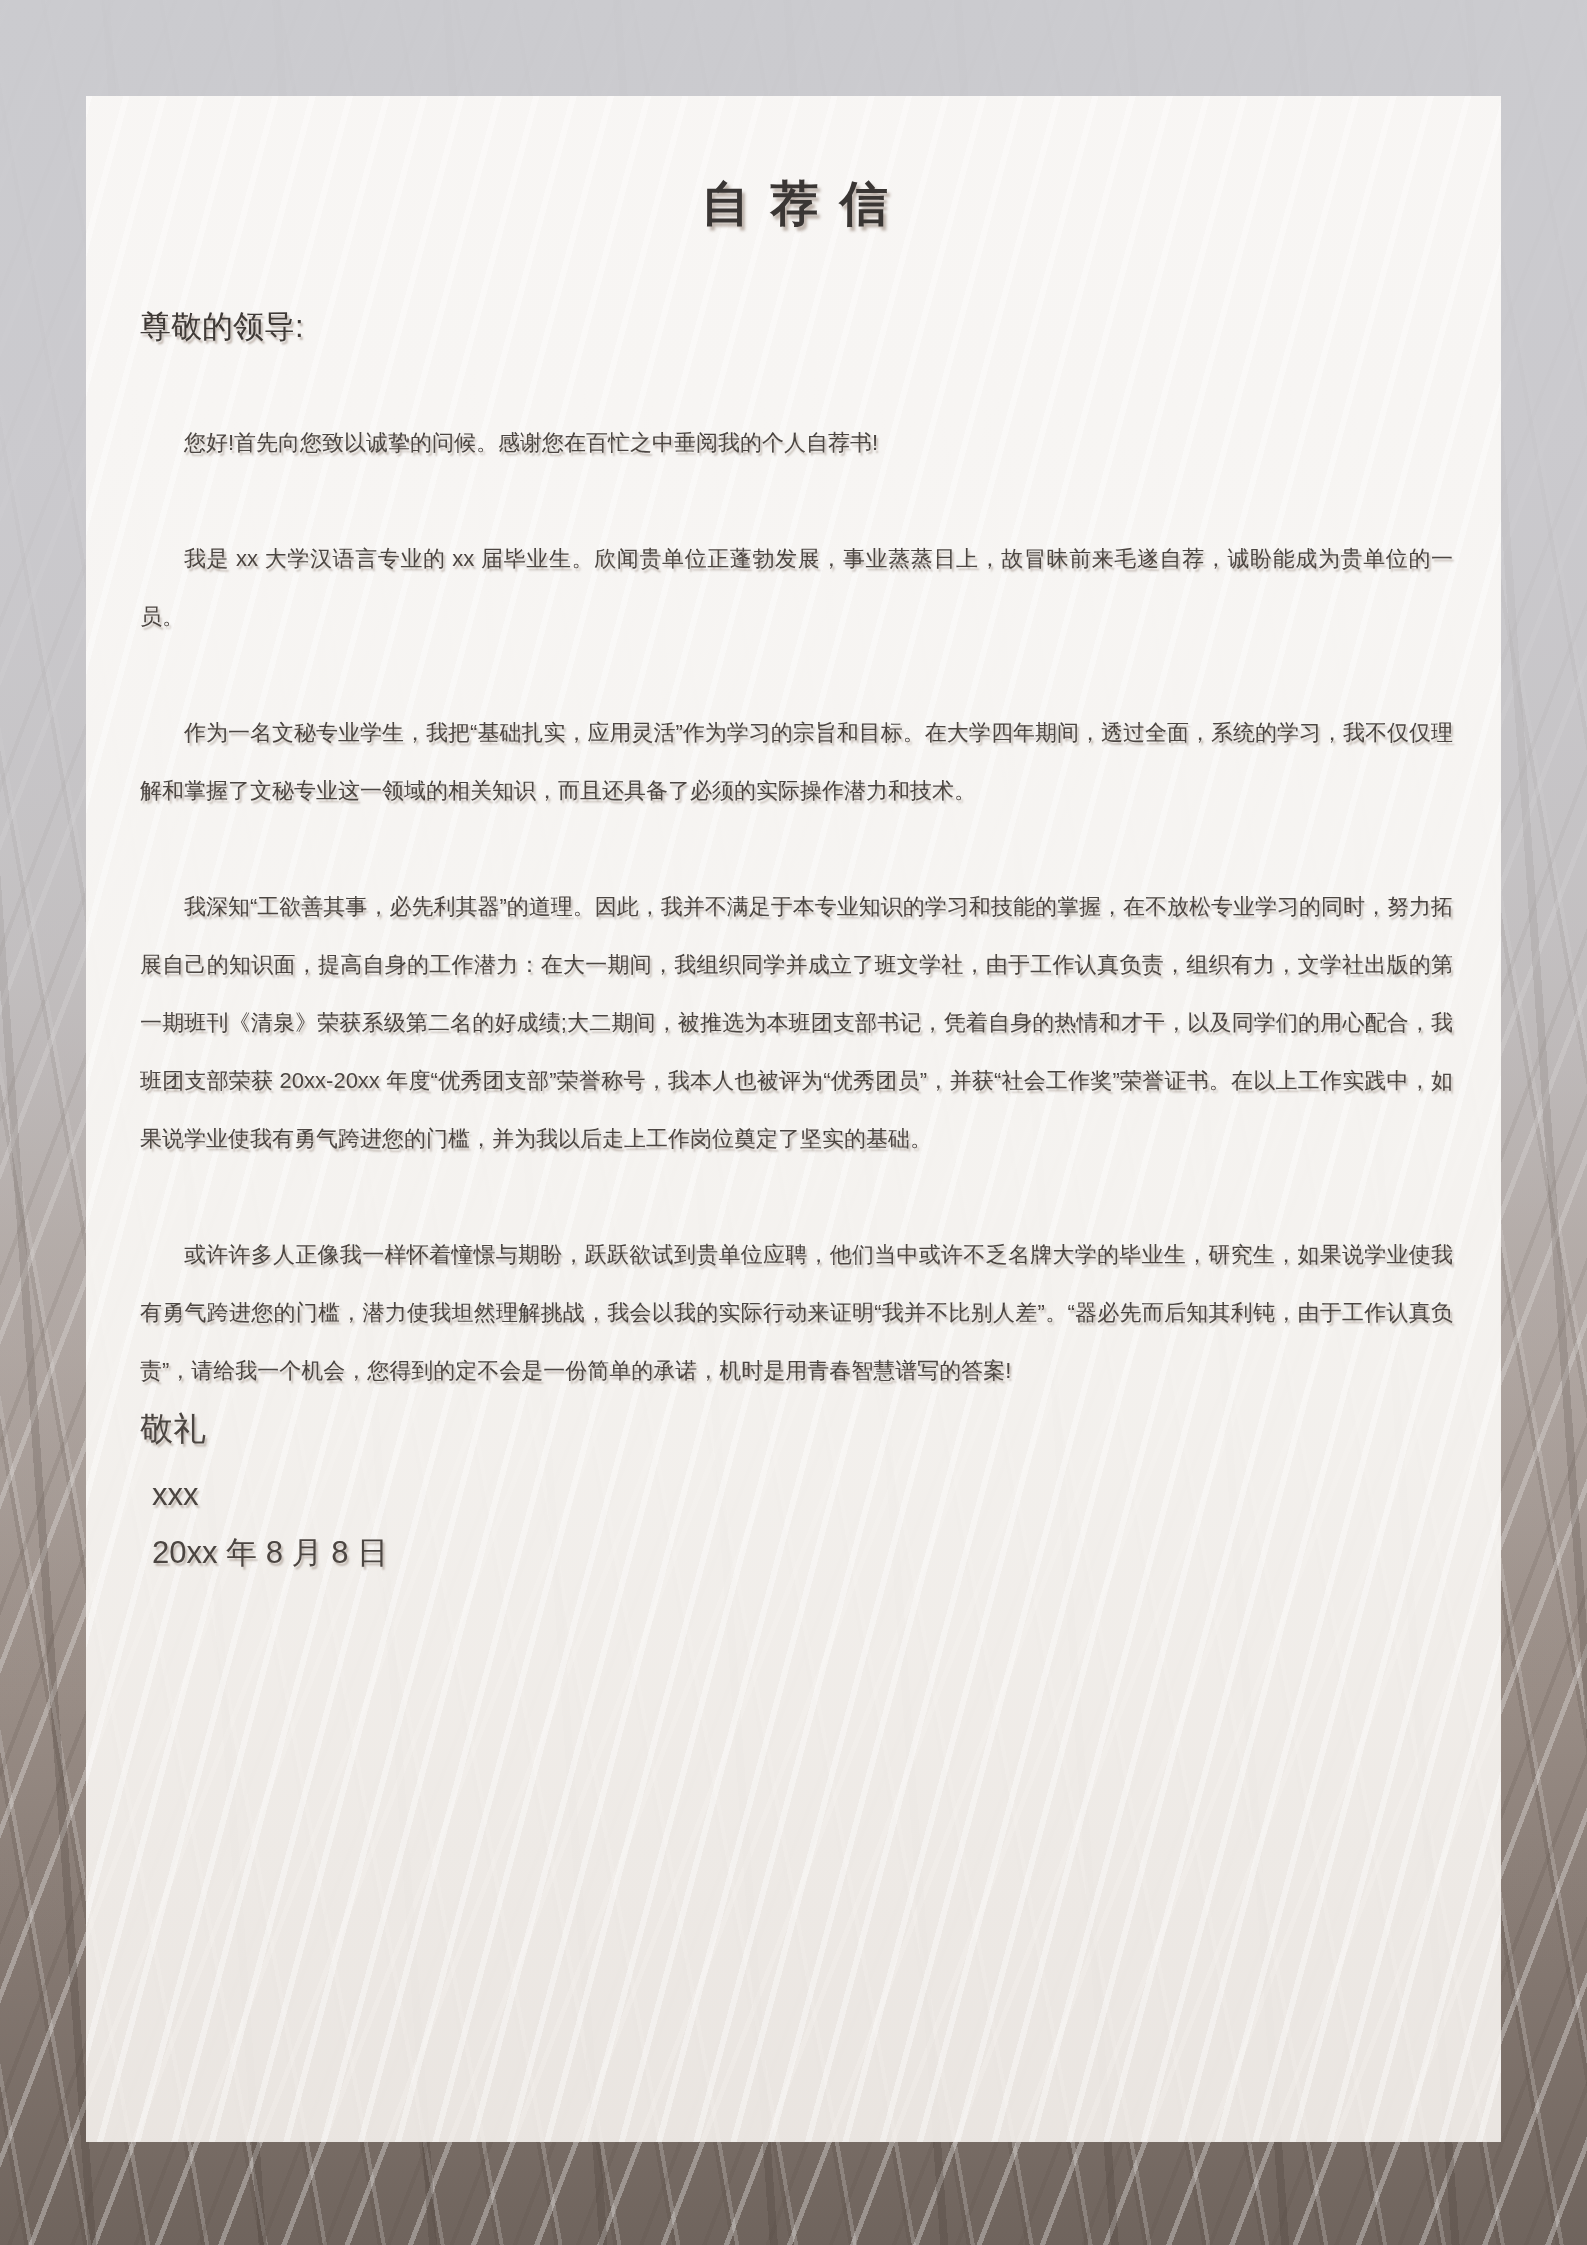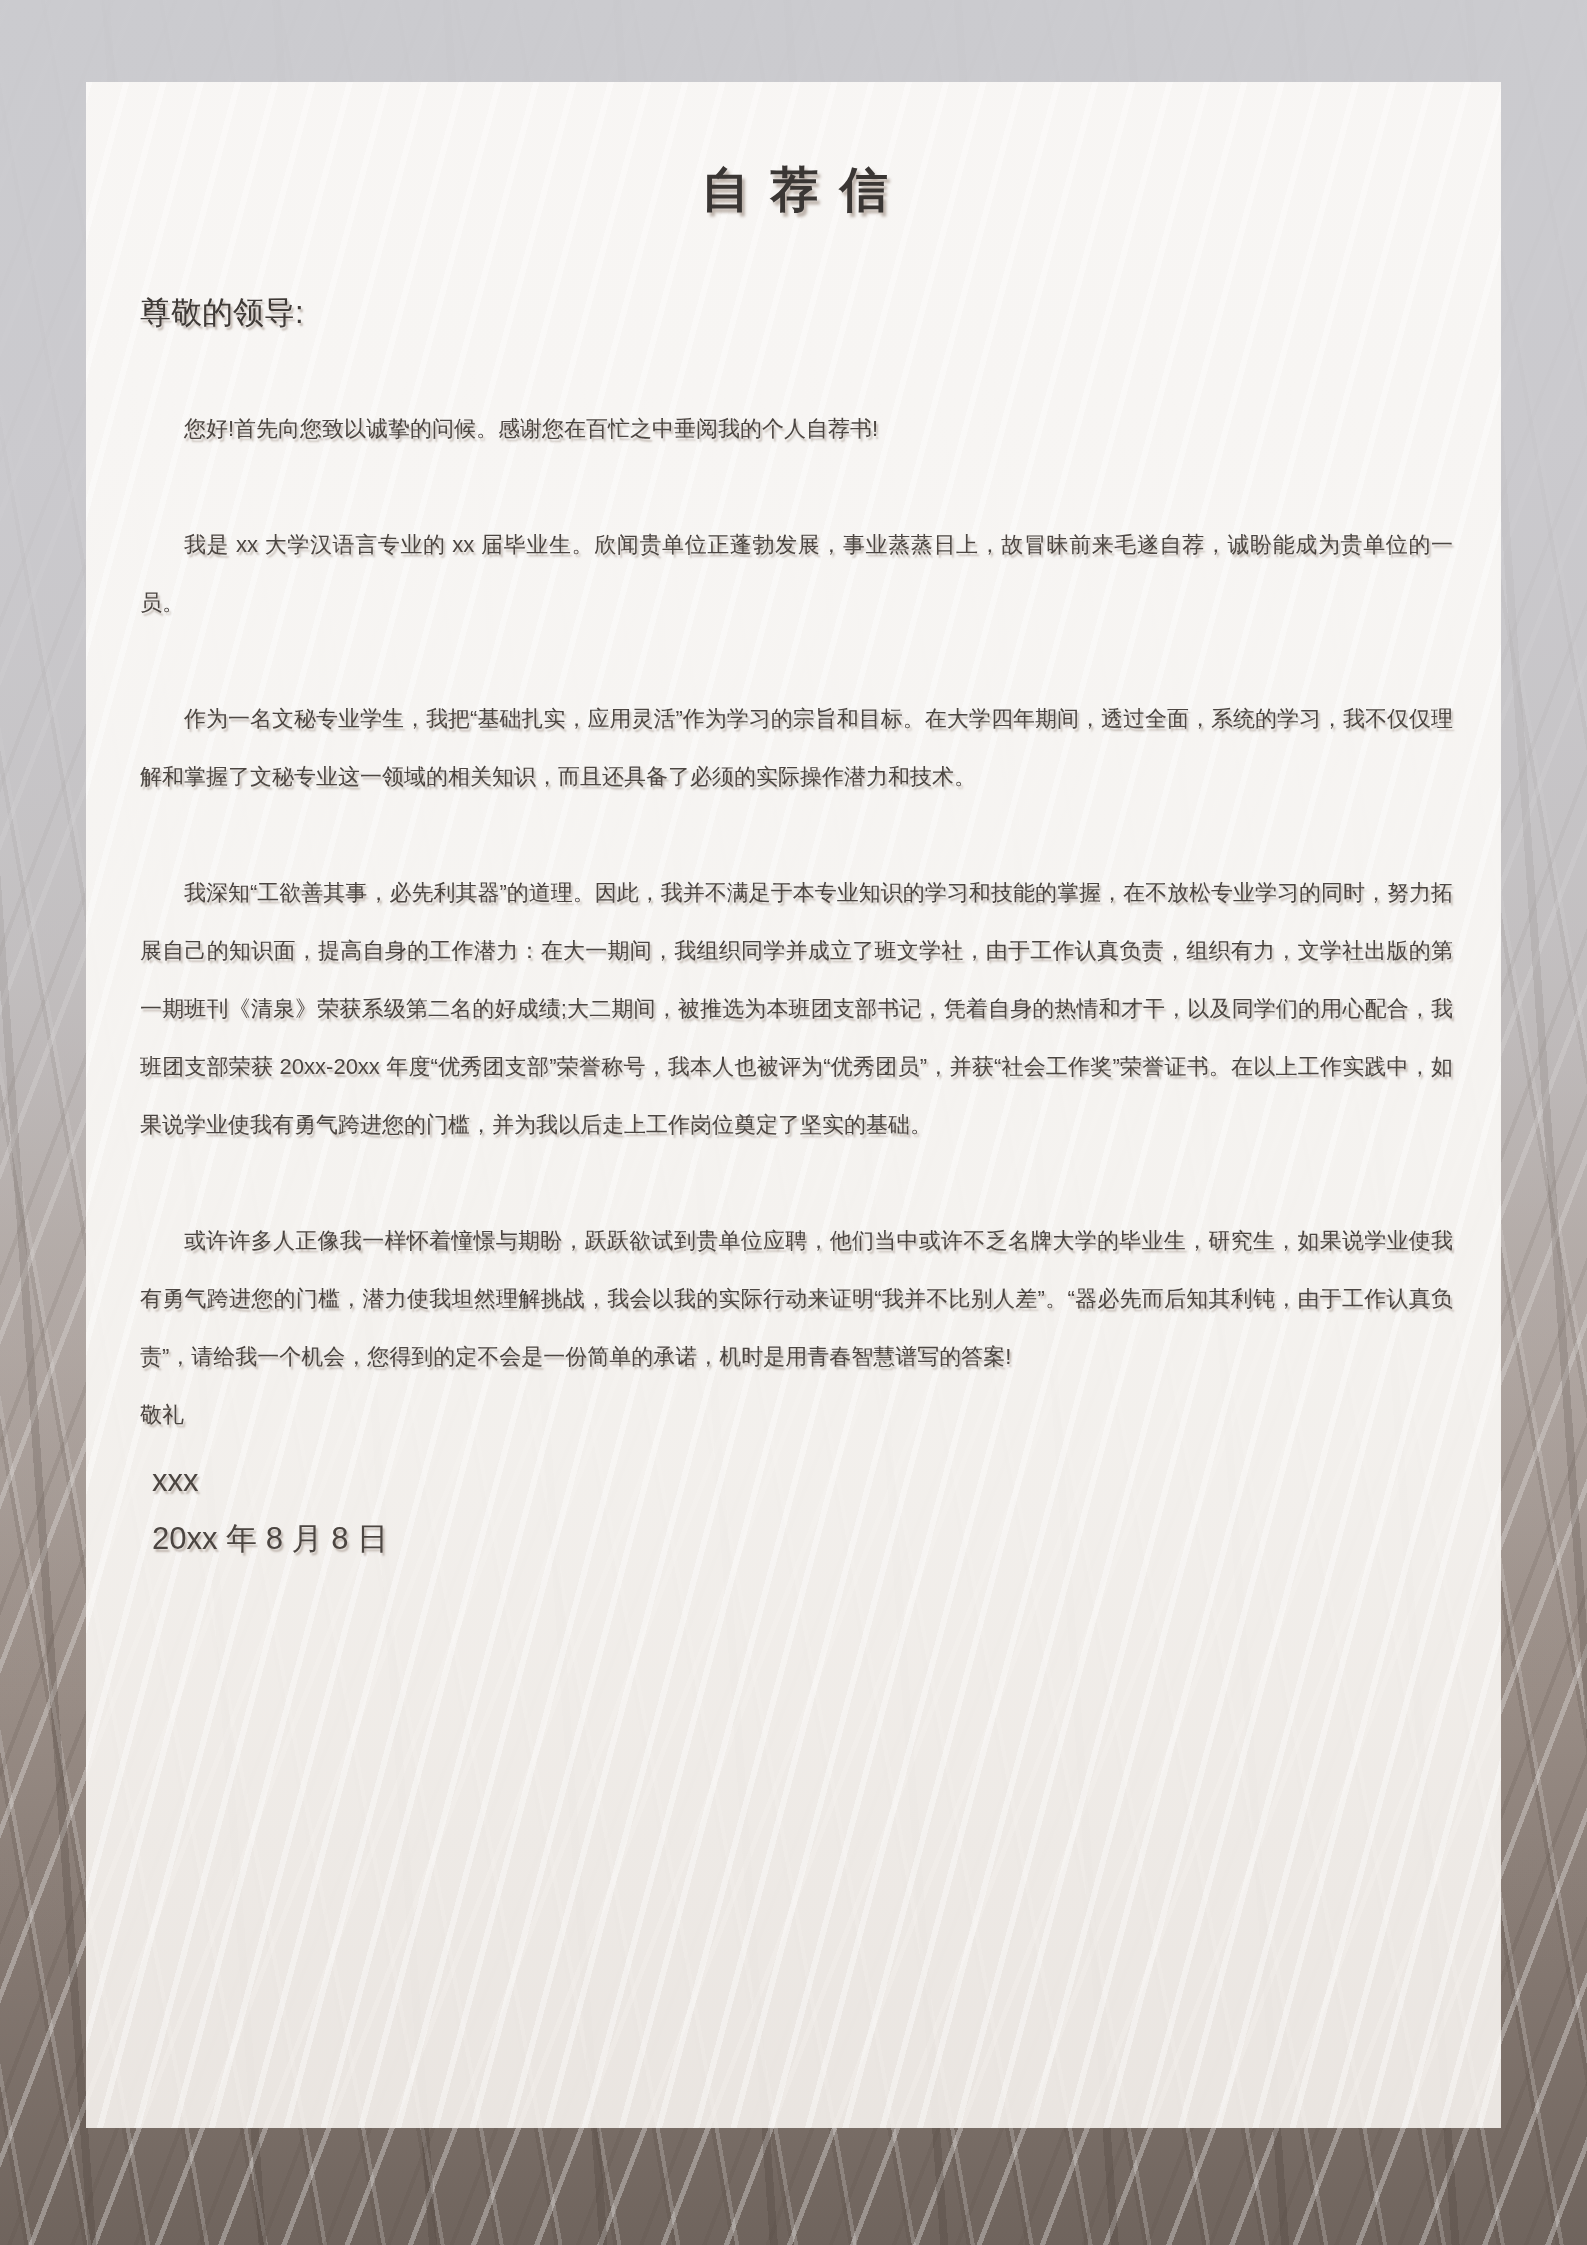--- a/index.html
+++ b/index.html
@@ -41,21 +41,21 @@
         rgba(0,0,0,0) 32px 58px),
       
       linear-gradient(180deg,
         #cbcbcf 0%, #c9c8cb 24%, #c0bcbd 42%,
         #ada39e 60%, #998d86 75%, #837770 88%, #6f645d 100%);
   }
 
   
   .paper {
     position: absolute;
-    left: 86px; top: 82px;
+    left: 86px; top: 96px;
     width: 1415px; height: 2046px;
     box-sizing: border-box;
     padding: 0 48px 0 54px;
     background:
       repeating-linear-gradient(105deg,
         rgba(255,255,255,0.38) 0 6px,
         rgba(255,255,255,0) 6px 36px),
       linear-gradient(180deg,
         rgba(249,247,245,0.97) 0%,
         rgba(248,246,243,0.94) 60%,
@@ -90,21 +90,21 @@
 
   .closing-cizhi {
     margin: 58px 0 0;
     font-size: 31px; line-height: 58px;
     text-indent: 2em;
     color: #4b4541;
     text-shadow: 2px 3px 2px rgba(150,134,122,0.52);
   }
   .closing-jingli {
     margin: 0;
-    font-size: 22px; line-height: 58px;
+    font-size: 33px; line-height: 58px;
     color: #4b4541;
     text-shadow: 2px 3px 2px rgba(150,134,122,0.52);
   }
 
   .signature {
     margin: 8px 12px 0;
     text-align: left;
   }
   .sig-line {
     margin: 0;

